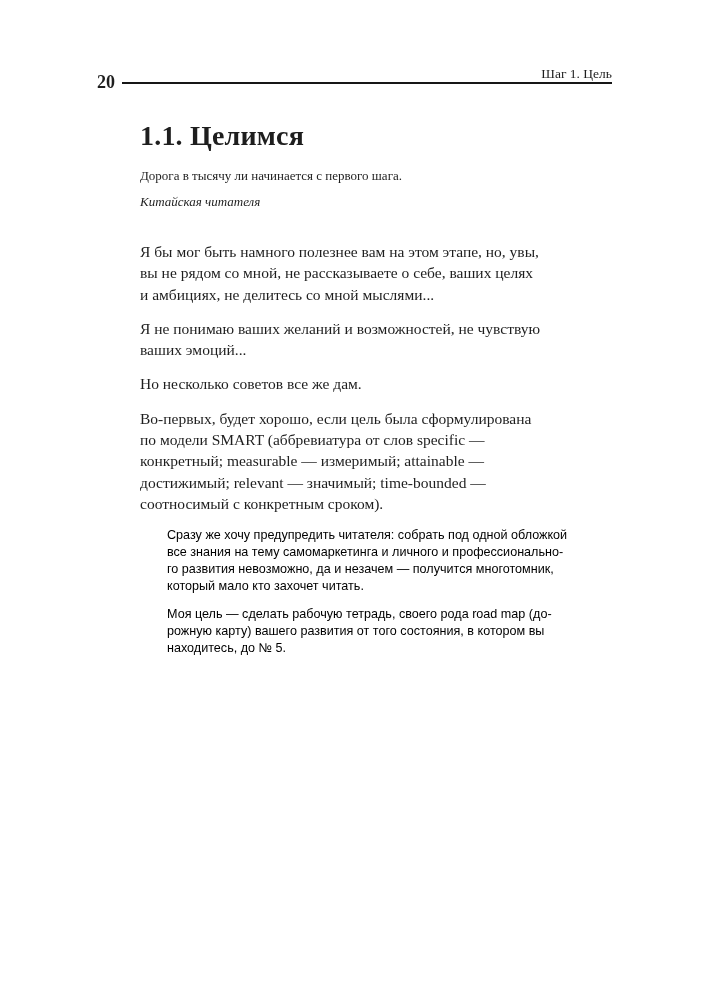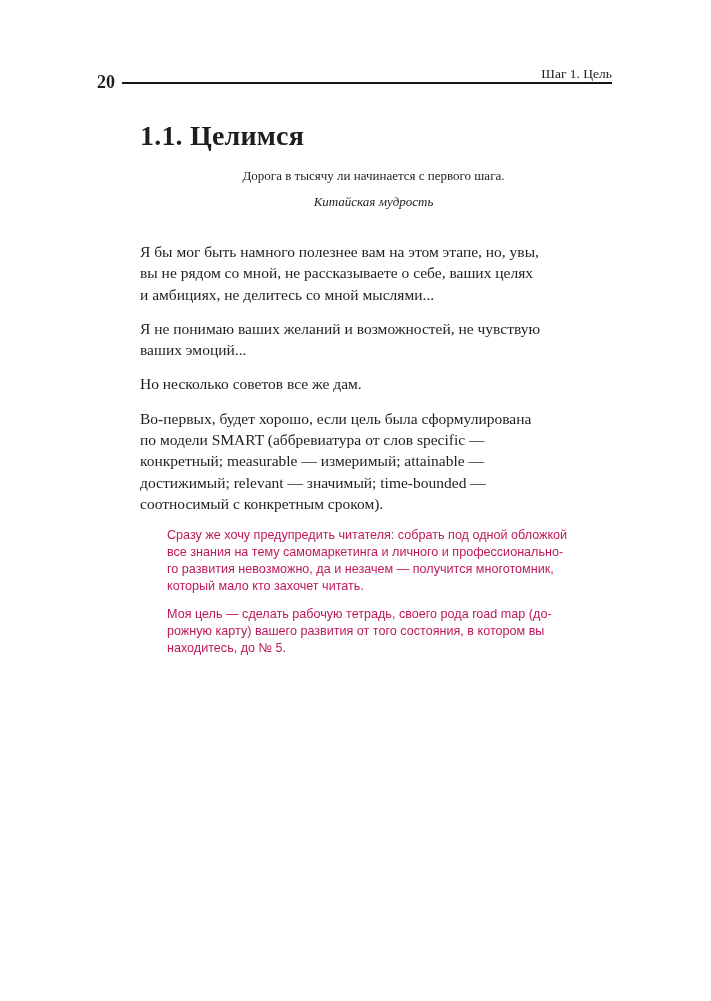--- a/index.html
+++ b/index.html
@@ -45,38 +45,38 @@
     width: 467px;
     top: 120px;
   }
   .section-title {
     margin: 0 0 16px 0;
     font-size: 28px;
     font-weight: 700;
     letter-spacing: 0.2px;
   }
   .epigraph {
-    text-align: center;
+    text-align: left;
     font-size: 13px;
     line-height: 16px;
     margin: 0 0 31px 0;
   }
   .epigraph .attribution {
     font-style: italic;
     margin-top: 10px;
   }
   .para {
     white-space: pre-line;
     font-size: 15.5px;
     line-height: 21.3px;
     margin: 0 0 13px 0;
   }
   .note {
     margin: 9px 0 12px 27px;
-    color: #be185d;
+    color: #000000;
   }
   .note-para {
     white-space: pre-line;
     font-family: "Liberation Sans", "DejaVu Sans", sans-serif;
     font-size: 12.6px;
     line-height: 16.9px;
     margin: 0 0 11px 0;
   }
   .closing .para { margin-bottom: 13px; }
 </style>
@@ -91,21 +91,21 @@
       <span>Шаг 1. Цель</span>
     </div>
   </div>
 
   <div class="content">
 
     <h1 class="section-title">1.1. Целимся</h1>
 
     <div class="epigraph">
       <div>Дорога в тысячу ли начинается с первого шага.</div>
-      <div class="attribution">Китайская мудрость</div>
+      <div class="attribution">Китайская читателя</div>
     </div>
 
     <p class="para">Я бы мог быть намного полезнее вам на этом этапе, но, увы,
 вы не рядом со мной, не рассказываете о себе, ваших целях
 и амбициях, не делитесь со мной мыслями...</p>
     <p class="para">Я не понимаю ваших желаний и возможностей, не чувствую
 ваших эмоций...</p>
     <p class="para">Но несколько советов все же дам.</p>
     <p class="para">Во-первых, будет хорошо, если цель была сформулирована
 по модели SMART (аббревиатура от слов specific —

